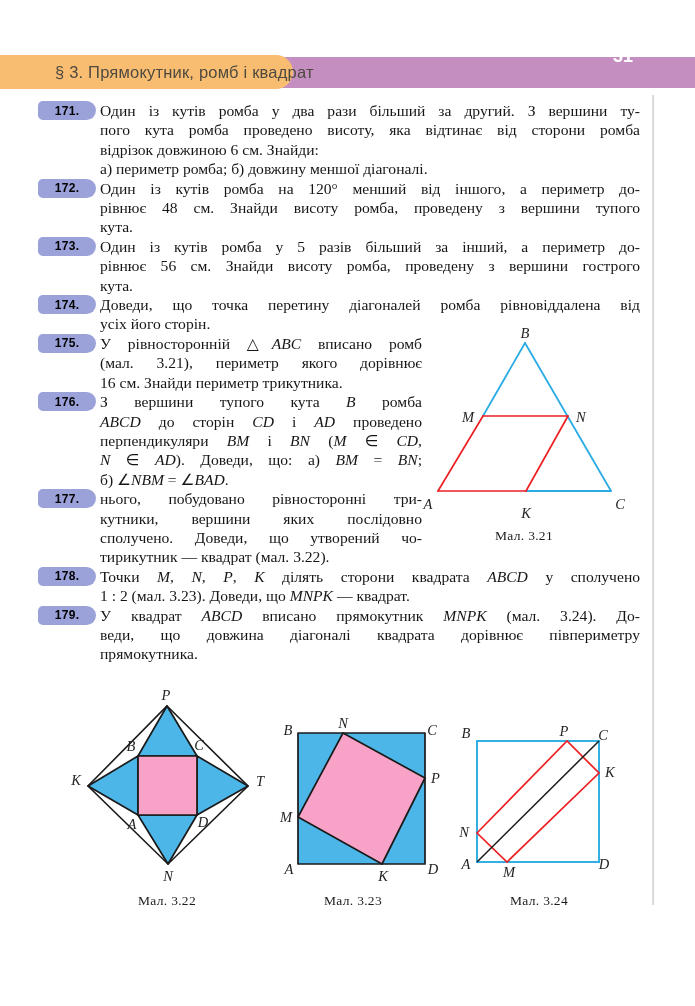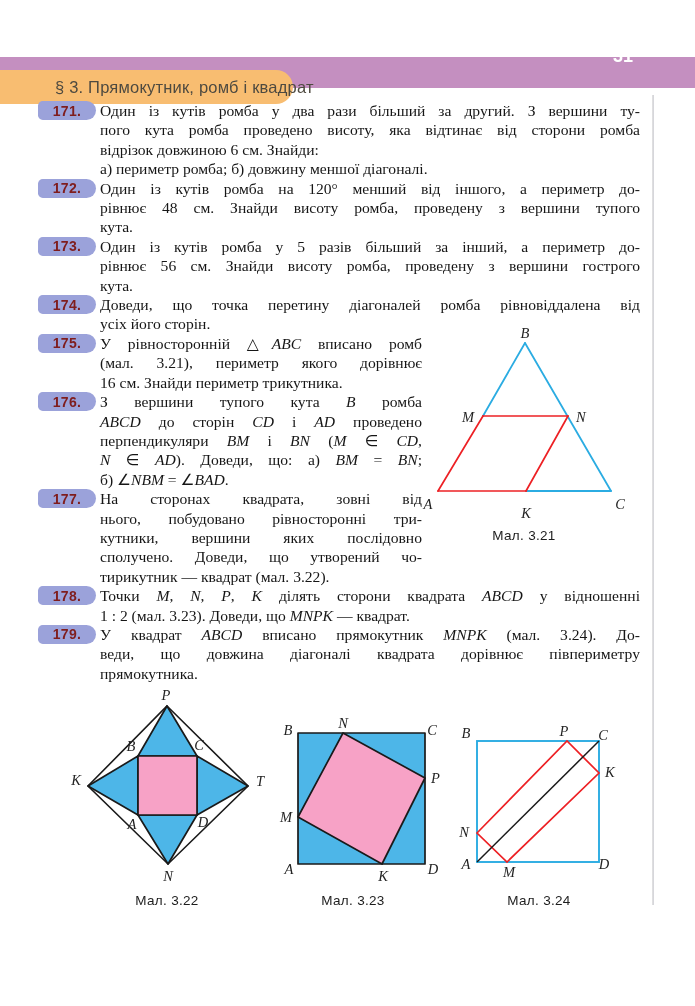--- a/index.html
+++ b/index.html
@@ -2,44 +2,44 @@
 <html lang="uk" style="--page-bg: #ffffff; --bar: #c48fc0; --pill: #f8bd71; --badge: #9ba2da; --badge-light: #c9cdec; --cyan: #2bace2; --red: #ed2024; --blue-fill: #4db6e8; --pink-fill: #f7a2c6;"><head>
 <meta charset="utf-8">
 <style>
   html,body{margin:0;padding:0;background:#ffffff;}
   .page{position:relative;width:695px;height:1006px;background:var(--page-bg,#fff);overflow:hidden;
         font-family:"Liberation Serif",serif;color:#161616;}
 
   
   .header-bar{position:absolute;left:0;top:57px;width:695px;height:31px;background:var(--bar,#c48fc0);}
   .header-pill{position:absolute;left:0;top:55px;width:293px;height:34px;background:var(--pill,#f8bd71);
-               border-radius:0 17px 17px 0;display:flex;align-items:center;padding-left:55px;box-sizing:border-box;margin-top:15px;}
+               border-radius:0 17px 17px 0;display:flex;align-items:center;padding-left:55px;box-sizing:border-box;}
   .header-pill .title{font-family:"Liberation Sans",sans-serif;font-size:16.5px;font-weight:500;
                color:#4e4a40;letter-spacing:.2px;white-space:nowrap;}
   .page-number{position:absolute;right:62px;top:46px;font-family:"Liberation Sans",sans-serif;
                font-size:18px;font-weight:700;color:#ffffff;}
 
   
   .content{position:absolute;left:0;top:101px;width:695px;}
   .problem{position:relative;}
   .badge{position:absolute;left:38px;top:0px;width:58px;height:19px;background:var(--badge,#9ba2da);
          border-radius:5px 10px 10px 5px;display:flex;align-items:center;justify-content:center;}
   .badge::before{content:"";position:absolute;left:-5px;top:4px;width:100%;height:100%;
          background:var(--badge-light,#c9cdec);border-radius:6px 11px 11px 6px;z-index:-1;}
-  .badge span{font-family:"Liberation Sans",sans-serif;font-size:14px;font-weight:700;color:#7f1d1d;letter-spacing:.3px;}
+  .badge span{font-family:"Liberation Sans",sans-serif;font-size:12px;font-weight:700;color:#000000;letter-spacing:.3px;}
   .lines{margin-left:100px;width:540px;font-size:15.6px;line-height:19.4px;}
   .problem.narrow .lines{width:322px;}
   .line{white-space:nowrap;}
   .line.jl{white-space:normal;text-align:justify;text-align-last:justify;text-justify:inter-word;}
   .it{font-style:italic;}
 
   
   svg{position:absolute;overflow:visible;}
   .vlabel{font-family:"Liberation Serif",serif;font-style:italic;font-size:14.5px;fill:#242424;}
-  .figcaption{position:absolute;width:140px;text-align:center;font-family:Liberation Sans, sans-serif;
+  .figcaption{position:absolute;width:140px;text-align:center;font-family:Liberation Serif, serif;
               font-size:13.5px;color:#1d1d1d;letter-spacing:.3px;}
   .s-cyan{stroke:var(--cyan,#2bace2);stroke-width:1.8;fill:none;stroke-linecap:round;}
   .s-red{stroke:var(--red,#ed2024);stroke-width:1.7;fill:none;stroke-linecap:round;}
   .s-black{stroke:#1a1a1a;stroke-width:1.6;fill:none;}
   .f-blue{fill:var(--blue-fill,#4db6e8);stroke:#1a1a1a;stroke-width:1.7;stroke-linejoin:round;}
   .f-pink{fill:var(--pink-fill,#f7a2c6);stroke:#1a1a1a;stroke-width:1.7;stroke-linejoin:round;}
 
   .page-edge{position:absolute;left:652px;top:95px;width:2px;height:810px;
              background:linear-gradient(to right,#e3e3e3,#d2d2d8);}
 </style>
@@ -122,34 +122,33 @@
         <div class="line jl"><span class="it">N</span><span> ∈ </span><span class="it">AD</span><span>). Доведи, що: а) </span><span class="it">BM</span><span> = </span><span class="it">BN</span><span>;</span></div>
         <div class="line"><span>б) ∠</span><span class="it">NBM</span><span> = ∠</span><span class="it">BAD</span><span>.</span></div>
       </div>
     </div>
 
     <div class="problem narrow">
       <div class="badge">
           <span>177.</span>
         </div>
       <div class="lines">
-        <div class="line jl"><span>На сторонах квадрата, зовні від</span></div>
         <div class="line jl"><span>нього, побудовано рівносторонні три-</span></div>
         <div class="line jl"><span>кутники, вершини яких послідовно</span></div>
         <div class="line jl"><span>сполучено. Доведи, що утворений чо-</span></div>
         <div class="line"><span>тирикутник — квадрат (мал. 3.22).</span></div>
       </div>
     </div>
 
     <div class="problem">
       <div class="badge">
           <span>178.</span>
         </div>
       <div class="lines">
-        <div class="line jl"><span>Точки </span><span class="it">M</span><span>, </span><span class="it">N</span><span>, </span><span class="it">P</span><span>, </span><span class="it">K</span><span> ділять сторони квадрата </span><span class="it">ABCD</span><span> у відношенні</span></div>
+        <div class="line jl"><span>Точки </span><span class="it">M</span><span>, </span><span class="it">N</span><span>, </span><span class="it">P</span><span>, </span><span class="it">K</span><span> ділять сторони квадрата </span><span class="it">ABCD</span><span> у сполучено</span></div>
         <div class="line"><span>1 : 2 (мал. 3.23). Доведи, що </span><span class="it">MNPK</span><span> — квадрат.</span></div>
       </div>
     </div>
 
     <div class="problem">
       <div class="badge">
           <span>179.</span>
         </div>
       <div class="lines">
         <div class="line jl"><span>У квадрат </span><span class="it">ABCD</span><span> вписано прямокутник </span><span class="it">MNPK</span><span> (мал. 3.24). До-</span></div>

